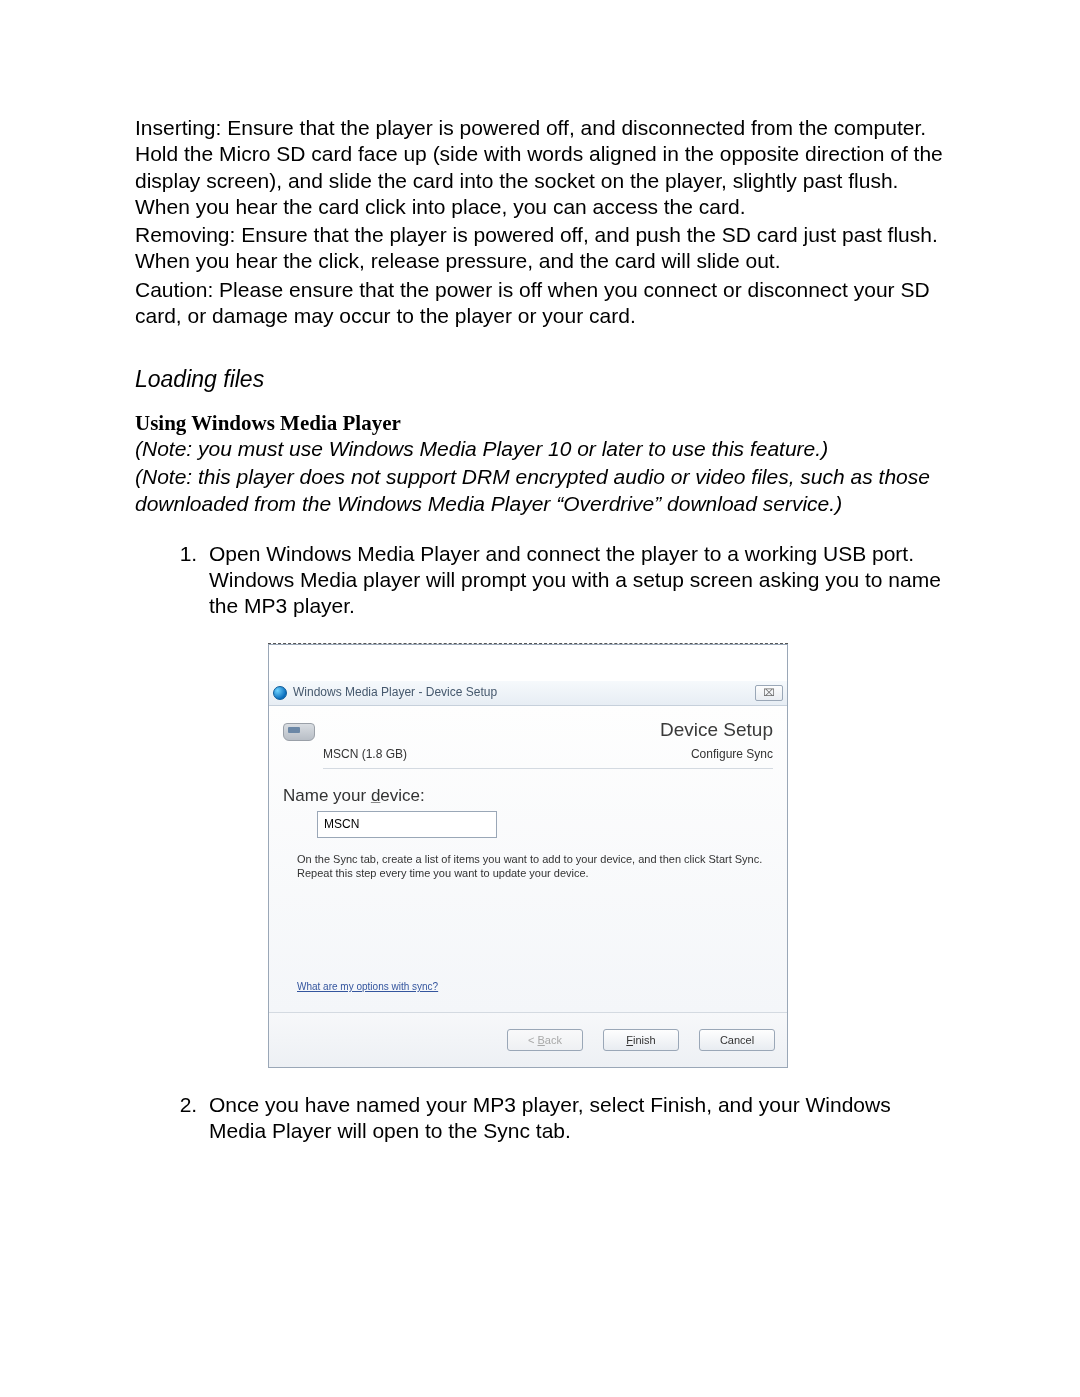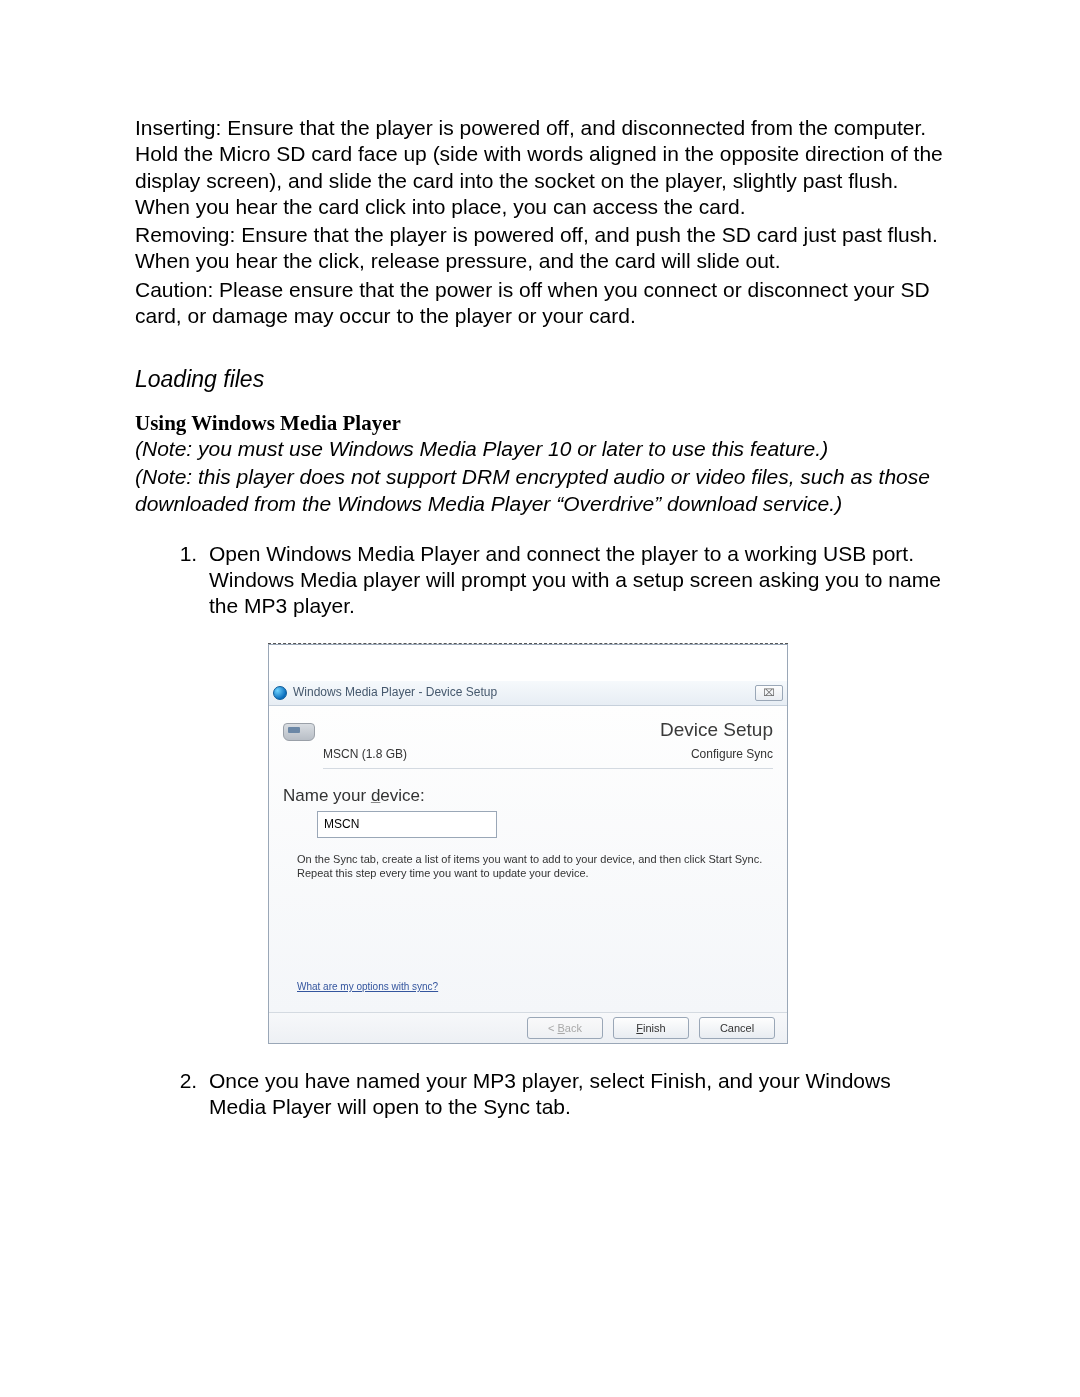--- a/index.html
+++ b/index.html
@@ -146,24 +146,24 @@
     display: inline-block;
     margin: 100px 0 8px 14px;
     font-size: 10px;
     color: #34559e;
     text-decoration: underline;
     cursor: pointer;
   }
   .button-bar {
     border-top: 1px solid #d4dae1;
     background: linear-gradient(#f7f8fa,#edf0f4);
-    padding: 4px 12px;
+    padding: 16px 12px;
     display: flex;
     justify-content: flex-end;
-    gap: 10px;
+    gap: 20px;
   }
   .dlg-btn {
     min-width: 76px;
     height: 22px;
     border: 1px solid #9aa7b7;
     border-radius: 3px;
     background: linear-gradient(#fefefe,#e8ecf1);
     font-size: 11px;
     cursor: pointer;
     color: #333;

